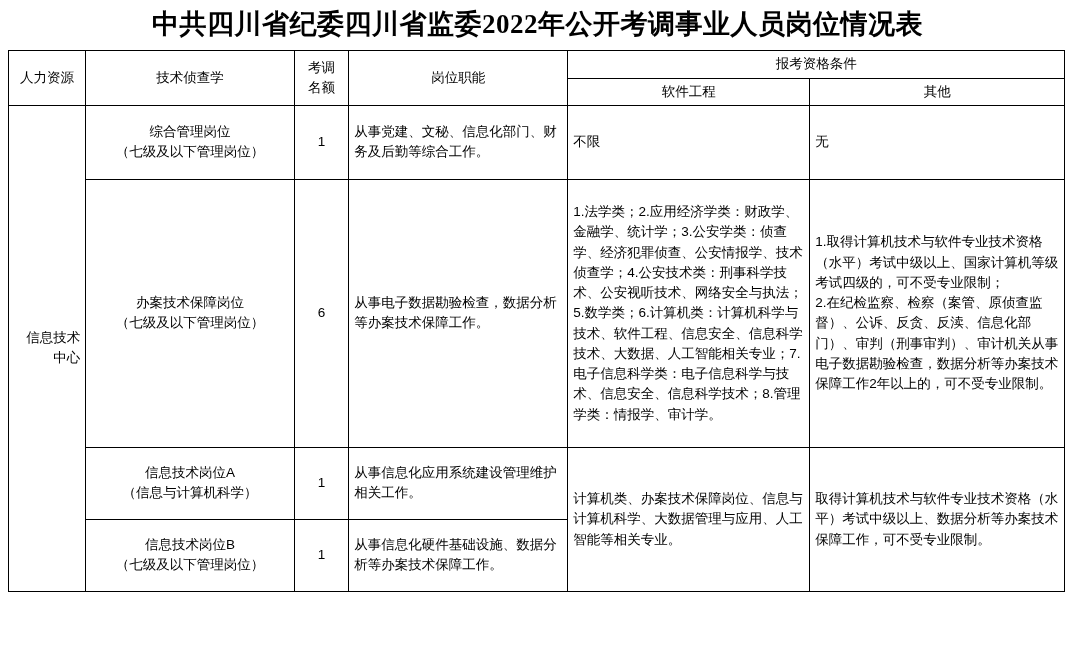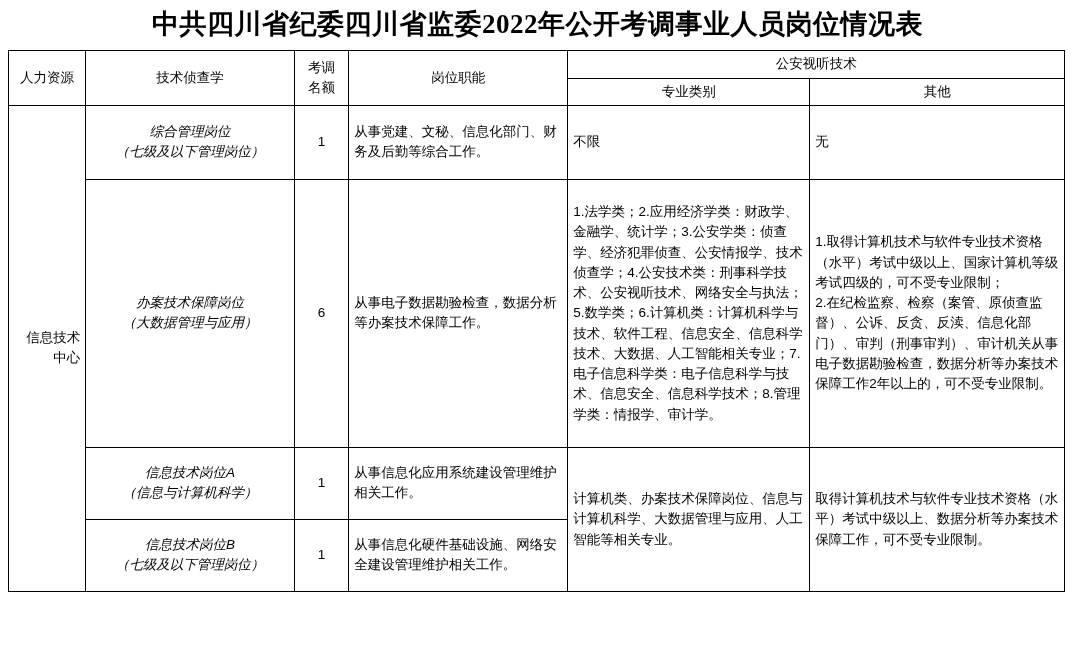--- a/index.html
+++ b/index.html
@@ -57,21 +57,20 @@
   .col-unit   { width: 74px; }
   .col-post   { width: 200px; }
   .col-num    { width: 52px; }
   .col-duty   { width: 210px; }
   .col-major  { width: 232px; }
   .col-other  { width: 244px; }
   .post-cell {
     text-align: center;
     font-size: 14.5px;
     line-height: 1.6;
-    font-style: italic;
   }
   .duty-cell, .major-cell, .other-cell {
     text-align: left;
     vertical-align: top;
     line-height: 1.55;
     font-size: 13.5px;
   }
   .mid-v { vertical-align: middle; }
   .num-cell {
     text-align: center;
@@ -95,57 +94,57 @@
       <col class="col-major">
       <col class="col-other">
     </colgroup>
     <thead>
       <tr>
         <td class="hdr" rowspan="2">人力资源</td>
         <td class="hdr" rowspan="2">技术侦查学</td>
         <td class="hdr nowrap-lines" rowspan="2">考调
 名额</td>
         <td class="hdr" rowspan="2">岗位职能</td>
-        <td class="hdr" colspan="2">公安视听技术</td>
+        <td class="hdr" colspan="2">报考资格条件</td>
       </tr>
       <tr>
-        <td class="hdr">专业类别</td>
+        <td class="hdr">软件工程</td>
         <td class="hdr">其他</td>
       </tr>
     </thead>
     <tbody>
       <tr style="height:74px;">
         <td class="unit-cell nowrap-lines" rowspan="4">信息技术
 中心</td>
         <td class="post-cell nowrap-lines">综合管理岗位
 （七级及以下管理岗位）</td>
         <td class="num-cell">1</td>
         <td class="duty-cell">从事党建、文秘、信息化部门、财务及后勤等综合工作。</td>
         <td class="major-cell">不限</td>
         <td class="other-cell">无</td>
       </tr>
       <tr style="height:268px;">
         <td class="post-cell nowrap-lines">办案技术保障岗位
-（大数据管理与应用）</td>
+（七级及以下管理岗位）</td>
         <td class="num-cell">6</td>
         <td class="duty-cell mid-v">从事电子数据勘验检查，数据分析等办案技术保障工作。</td>
         <td class="major-cell">1.法学类；2.应用经济学类：财政学、金融学、统计学；3.公安学类：侦查学、经济犯罪侦查、公安情报学、技术侦查学；4.公安技术类：刑事科学技术、公安视听技术、网络安全与执法；5.数学类；6.计算机类：计算机科学与技术、软件工程、信息安全、信息科学技术、大数据、人工智能相关专业；7.电子信息科学类：电子信息科学与技术、信息安全、信息科学技术；8.管理学类：情报学、审计学。</td>
         <td class="other-cell mid-v nowrap-lines">1.取得计算机技术与软件专业技术资格（水平）考试中级以上、国家计算机等级考试四级的，可不受专业限制；
 2.在纪检监察、检察（案管、原侦查监督）、公诉、反贪、反渎、信息化部门）、审判（刑事审判）、审计机关从事电子数据勘验检查，数据分析等办案技术保障工作2年以上的，可不受专业限制。</td>
       </tr>
       <tr style="height:72px;">
         <td class="post-cell nowrap-lines">信息技术岗位A
 （信息与计算机科学）</td>
         <td class="num-cell">1</td>
         <td class="duty-cell">从事信息化应用系统建设管理维护相关工作。</td>
         <td class="major-cell mid-v" rowspan="2">计算机类、办案技术保障岗位、信息与计算机科学、大数据管理与应用、人工智能等相关专业。</td>
         <td class="other-cell mid-v" rowspan="2">取得计算机技术与软件专业技术资格（水平）考试中级以上、数据分析等办案技术保障工作，可不受专业限制。</td>
       </tr>
       <tr style="height:72px;">
         <td class="post-cell nowrap-lines">信息技术岗位B
 （七级及以下管理岗位）</td>
         <td class="num-cell">1</td>
-        <td class="duty-cell">从事信息化硬件基础设施、网络安全建设管理维护相关工作。</td>
+        <td class="duty-cell">从事信息化硬件基础设施、数据分析等办案技术保障工作。</td>
       </tr>
     </tbody>
   </table>
 
 </div>
 
 </body></html>

